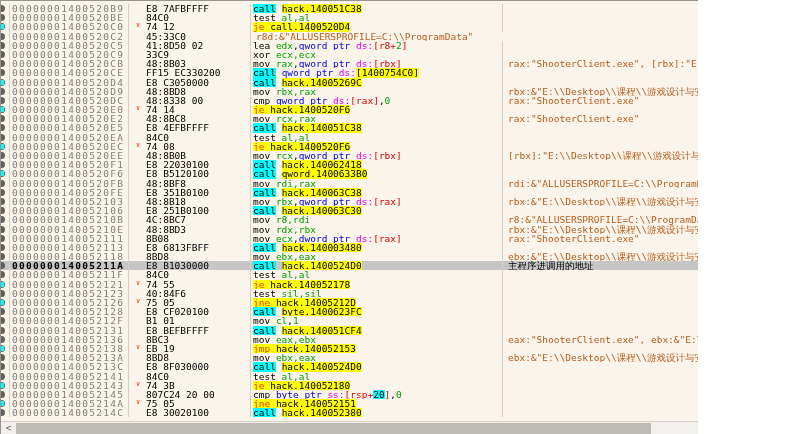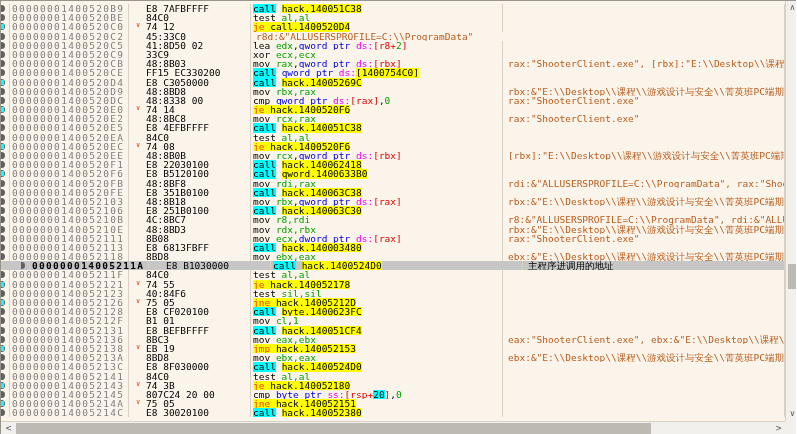--- a/index.html
+++ b/index.html
@@ -1,31 +1,31 @@
 <!DOCTYPE html>
 <html style="--bg: #FBF4EA; --selbg: #C6C6C6; --addr: #7F7F7F; --bullet: #606060; --divider: #D8D0C2; --cyan: #00FFFF; --yellow: #FFFF00; --jmp: #F03800; --reg: #00A000; --mem: #E00000; --siz: #0000E0; --seg: #F000F0; --num: #00A000; --comment: #B85C1C; --track: #F2F0ED; --thumb: #BDBAB4;"><head>
 <meta charset="utf-8">
 <style>
   html,body { margin:0; padding:0; }
   body { font-family:"DejaVu Sans Mono", monospace; }
   .window {
-    position:relative; width:796px; height:434px;
+    position:relative; width:698px; height:434px;
     background:var(--bg); overflow:hidden;
     border-top:1px solid #9a958c; border-left:1px solid #9a958c;
     box-sizing:border-box;
   }
   .rows {
     position:absolute; left:0; top:0; width:784px; height:420px;
     overflow:hidden; padding-top:3px; box-sizing:border-box;
   }
   .row {
     position:relative; display:flex; height:9.2px; line-height:9.2px;
     font-size:9.5px; white-space:pre;
   }
-  .row.sel { background:var(--selbg);padding-left:20px; }
+  .row.sel { background:var(--selbg); }
   .cell { overflow:hidden; box-sizing:border-box; }
   .gut   { position:relative; width:9px;  border-right:1px solid var(--divider); }
   .addr  { width:119px; padding-left:2px; color:var(--addr); letter-spacing:1.3px;
            border-right:1px solid var(--divider); }
   .sel .addr { color:#000; font-weight:bold; }
   .bytes { position:relative; width:122px; padding-left:17px; color:#000;
            border-right:1px solid var(--divider); }
   .disasm{ width:252px; padding-left:2px; border-right:1px solid var(--divider); }
   .comment{ flex:1; padding-left:5px; color:var(--comment);
            border-right:1px solid var(--divider); }

